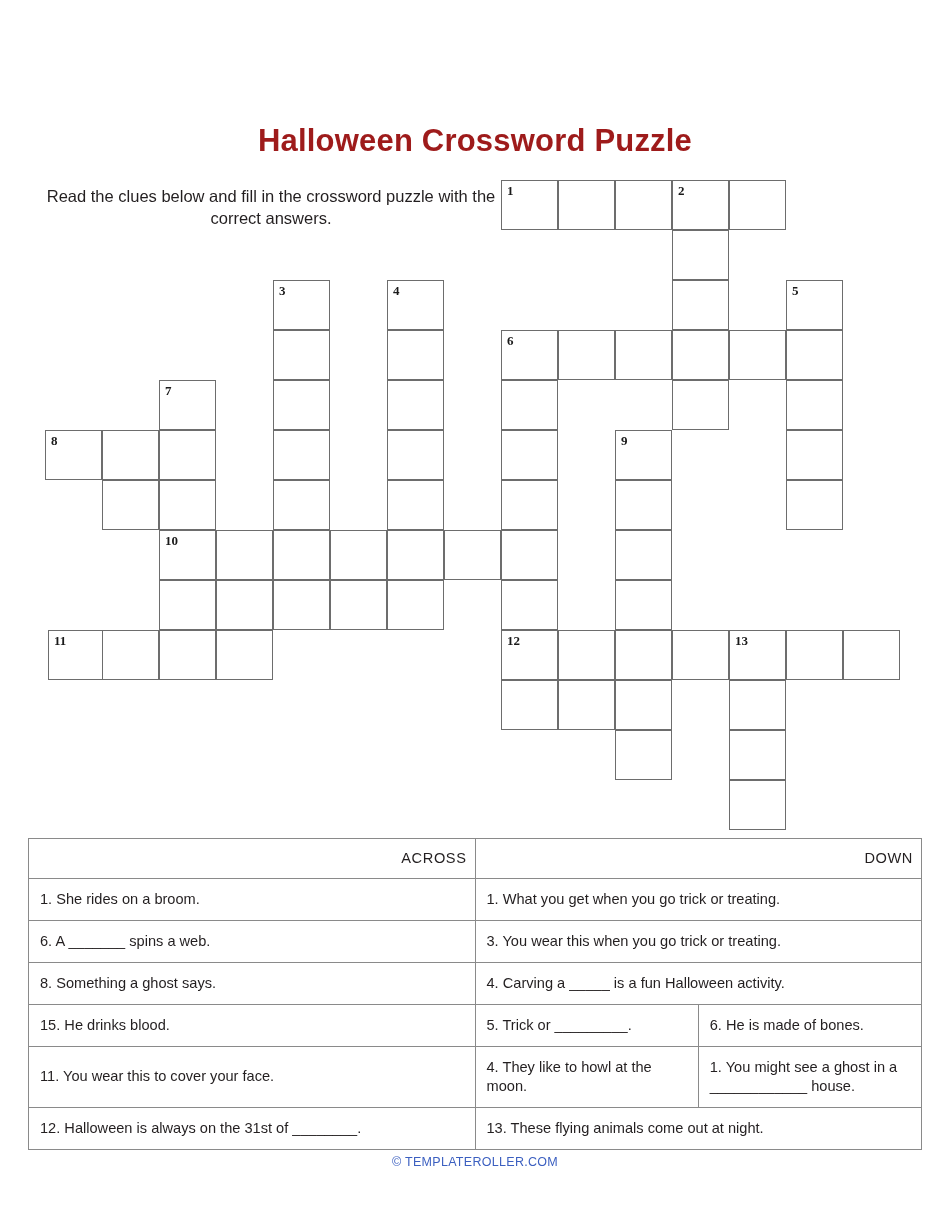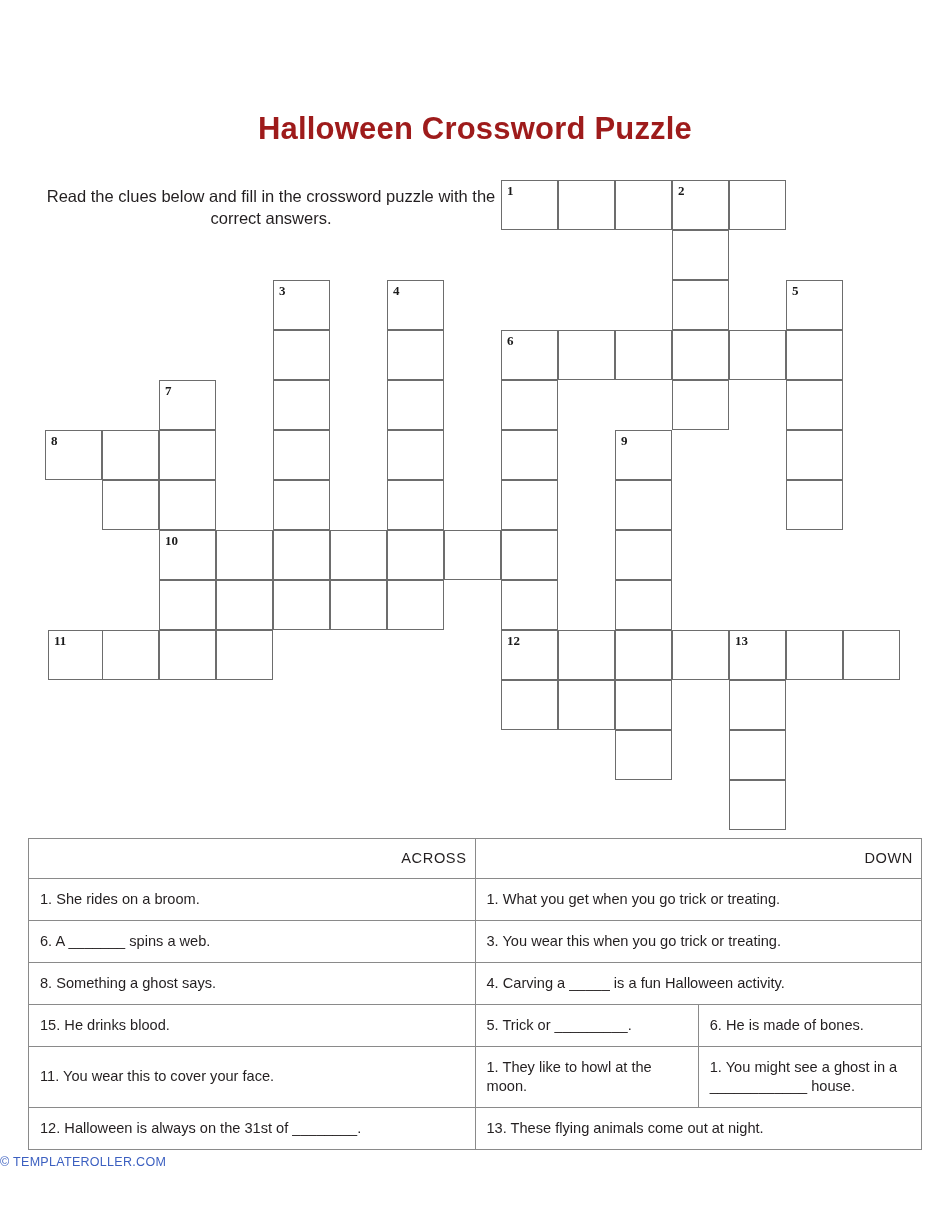--- a/index.html
+++ b/index.html
@@ -18,21 +18,21 @@
     overflow: hidden;
   }
 
   
   #page-title {
     text-align: center;
     font-size: 31px;
     font-weight: bold;
     color: #9e1b1b;
     letter-spacing: 0.2px;
-    margin: 0;
+    margin: 12px;
     padding-top: 112px;
     line-height: 1.1;
   }
 
   
   #instructions {
     position: absolute;
     left: 45px;
     top: 186px;
     width: 452px;
@@ -93,21 +93,21 @@
     padding: 10px 8px;
   }
   .clue-cell { text-align: left; }
 
   
   #footer {
     position: absolute;
     left: 0;
     right: 0;
     top: 1155px;
-    text-align: left;
+    text-align: center;
     font-size: 12.5px;
     color: #3b5fc0;
     letter-spacing: 0.3px;
   }
 </style>
 </head>
 <body>
 
 <h1 id="page-title">Halloween Crossword Puzzle</h1>
 
@@ -234,21 +234,21 @@
         <td class="clue-cell" colspan="2">8. Something a ghost says.</td>
         <td class="clue-cell" colspan="2">4. Carving a _____ is a fun Halloween activity.</td>
       </tr>
       <tr>
         <td class="clue-cell" colspan="2">15. He drinks blood.</td>
         <td class="clue-cell" colspan="1">5. Trick or _________.</td>
         <td class="clue-cell" colspan="1">6. He is made of bones.</td>
       </tr>
       <tr>
         <td class="clue-cell" colspan="2">11. You wear this to cover your face.</td>
-        <td class="clue-cell" colspan="1">1. They like to howl at the moon.</td>
+        <td class="clue-cell" colspan="1">4. They like to howl at the moon.</td>
         <td class="clue-cell" colspan="1">1. You might see a ghost in a ____________ house.</td>
       </tr>
       <tr>
         <td class="clue-cell" colspan="2">12. Halloween is always on the 31st of ________.</td>
         <td class="clue-cell" colspan="2">13. These flying animals come out at night.</td>
       </tr>
     </tbody>
 </table>
 
 <div id="footer">© TEMPLATEROLLER.COM</div>

